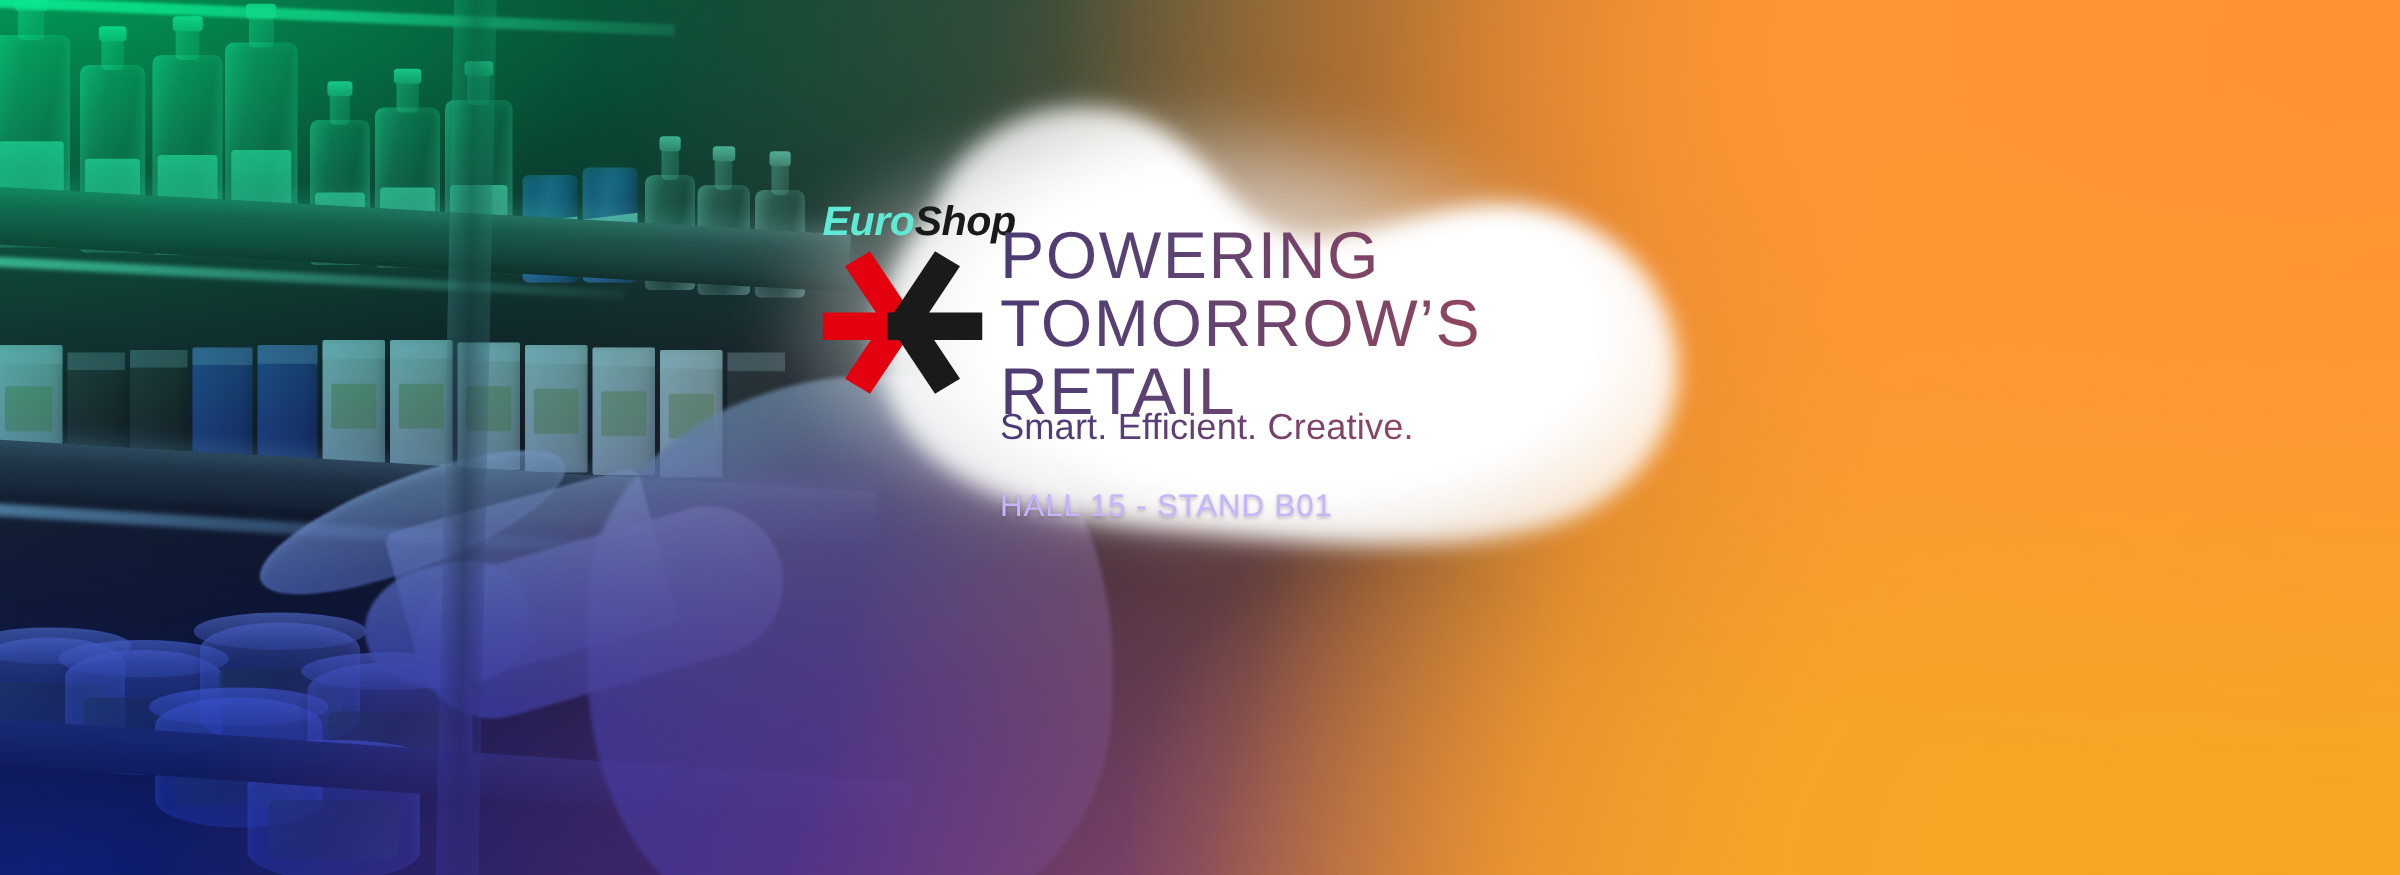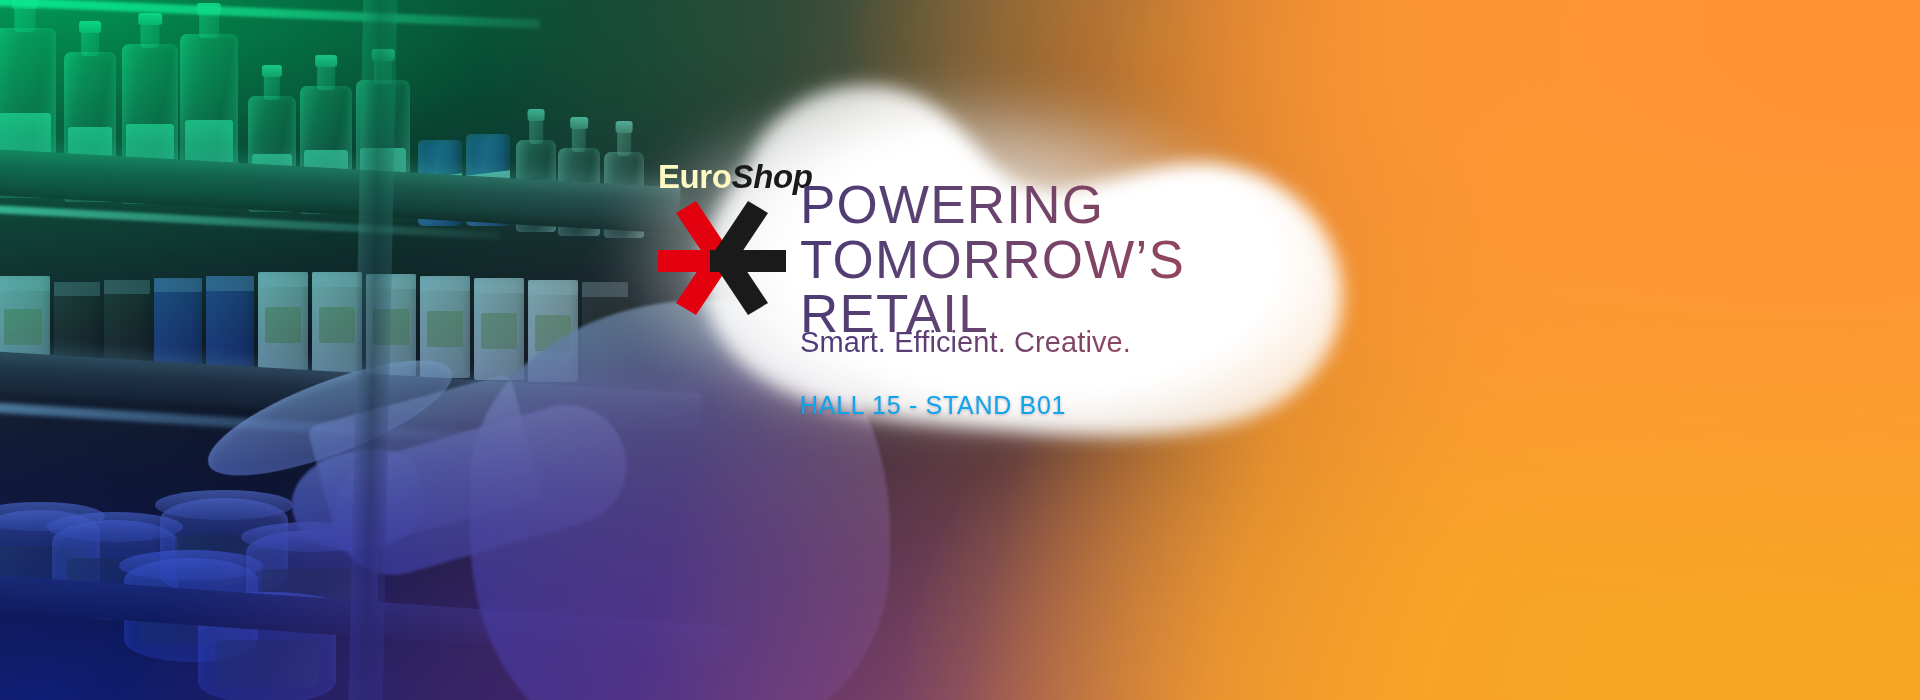--- a/index.html
+++ b/index.html
@@ -367,21 +367,21 @@
     top: 160px;
     width: 160px;
   }
   .logo-wordmark {
     font-size: 33px;
     font-weight: 700;
     letter-spacing: -.4px;
     line-height: 1;
     white-space: nowrap;
   }
-  .logo-wordmark .euro { color: #fef9c3; }
+  .logo-wordmark .euro { color: #5eead4; font-style: italic; }
   .logo-wordmark .shop { color: #1A1A1A; font-style: italic; }
   .logo-mark {
     margin-top: 6px;
     width: 128px;
     height: 118px;
   }
 
   .headline {
     position: absolute;
     left: 800px;
@@ -409,21 +409,21 @@
     -webkit-background-clip: text;
     background-clip: text;
     -webkit-text-fill-color: transparent;
     white-space: nowrap;
   }
 
   .event-info {
     position: absolute;
     left: 800px;
     top: 392px;
-    color: #0ea5e9;
+    color: #c4b5fd;
     line-height: 1.05;
   }
   .event-info .line-hall,
   .event-info .line-date {
     font-size: 25px;
     font-weight: 300;
     letter-spacing: .7px;
     margin-bottom: 8px;
     text-shadow: 0 1px 3px rgba(60,30,70,.30);
   }

